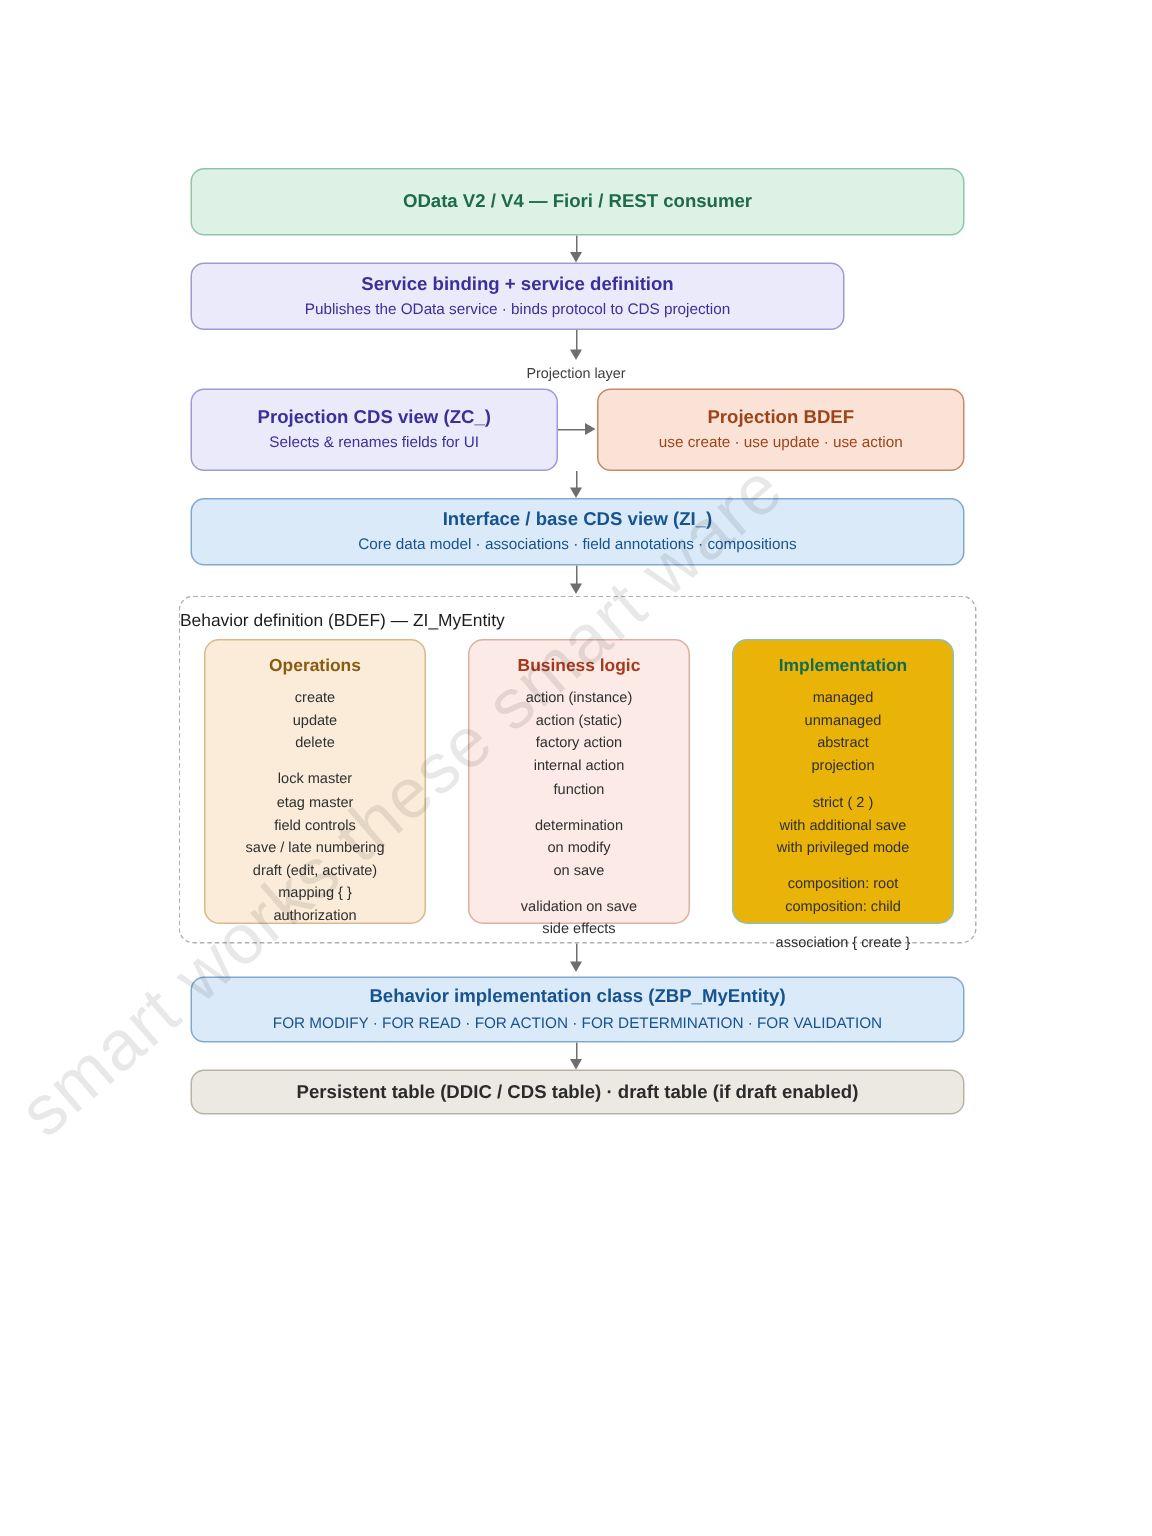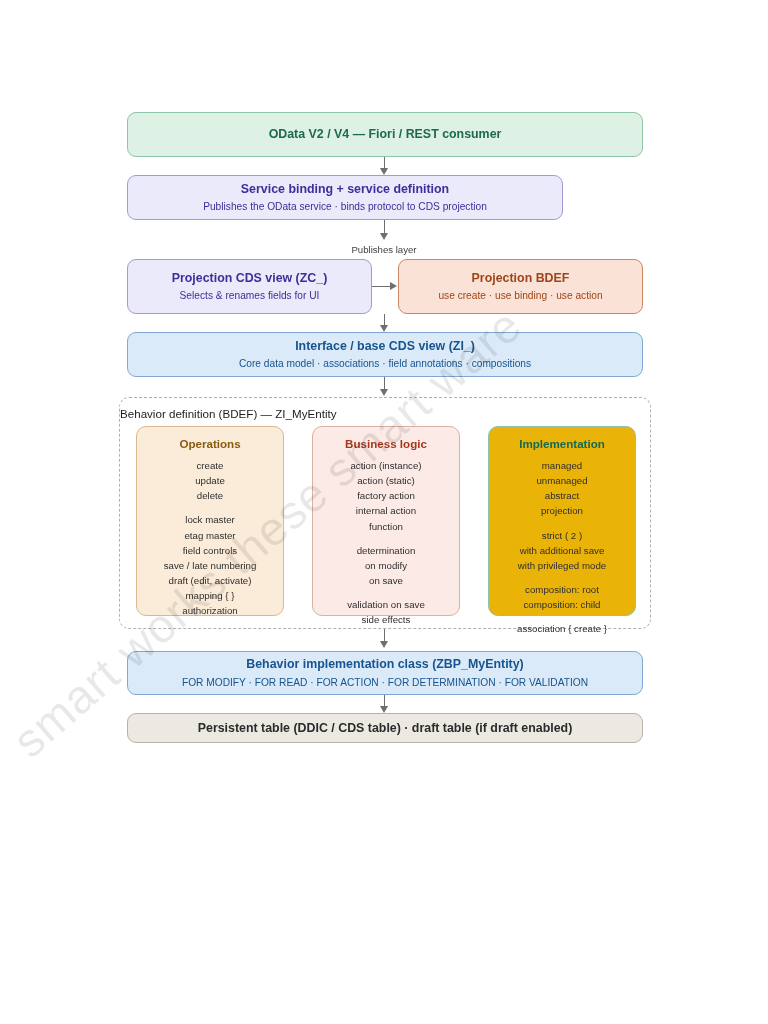--- a/index.html
+++ b/index.html
@@ -114,35 +114,35 @@
   <div class="box b-purple" style="left:127px;top:175px;width:436px;height:45px;">
     <div class="t1">Service binding + service definition</div>
     <div class="t2">Publishes the OData service · binds protocol to CDS projection</div>
   </div>
 
   <div class="conn">
     <div class="vline" style="left:384px;top:220px;height:14px;"></div>
     <div class="arrow-d" style="left:380px;top:233px;"></div>
   </div>
 
-  <div class="layer-label" style="left:309px;top:244px;width:150px;">Publishes layer</div>
+  <div class="layer-label" style="left:309px;top:244px;width:150px;">Projection layer</div>
 
   <div class="box b-purple" style="left:127px;top:259px;width:245px;height:55px;">
     <div class="t1">Projection CDS view (ZC_)</div>
     <div class="t2">Selects &amp; renames fields for UI</div>
   </div>
 
   <div class="conn">
     <div class="hline" style="left:372px;top:286px;width:19px;"></div>
     <div class="arrow-r" style="left:390px;top:282px;"></div>
   </div>
 
   <div class="box b-peach" style="left:398px;top:259px;width:245px;height:55px;">
     <div class="t1">Projection BDEF</div>
-    <div class="t2">use create · use binding · use action</div>
+    <div class="t2">use create · use update · use action</div>
   </div>
 
   <div class="conn">
     <div class="vline" style="left:384px;top:314px;height:12px;"></div>
     <div class="arrow-d" style="left:380px;top:325px;"></div>
   </div>
 
   <div class="box b-blue" style="left:127px;top:332px;width:516px;height:45px;">
     <div class="t1">Interface / base CDS view (ZI_)</div>
     <div class="t2">Core data model · associations · field annotations · compositions</div>

